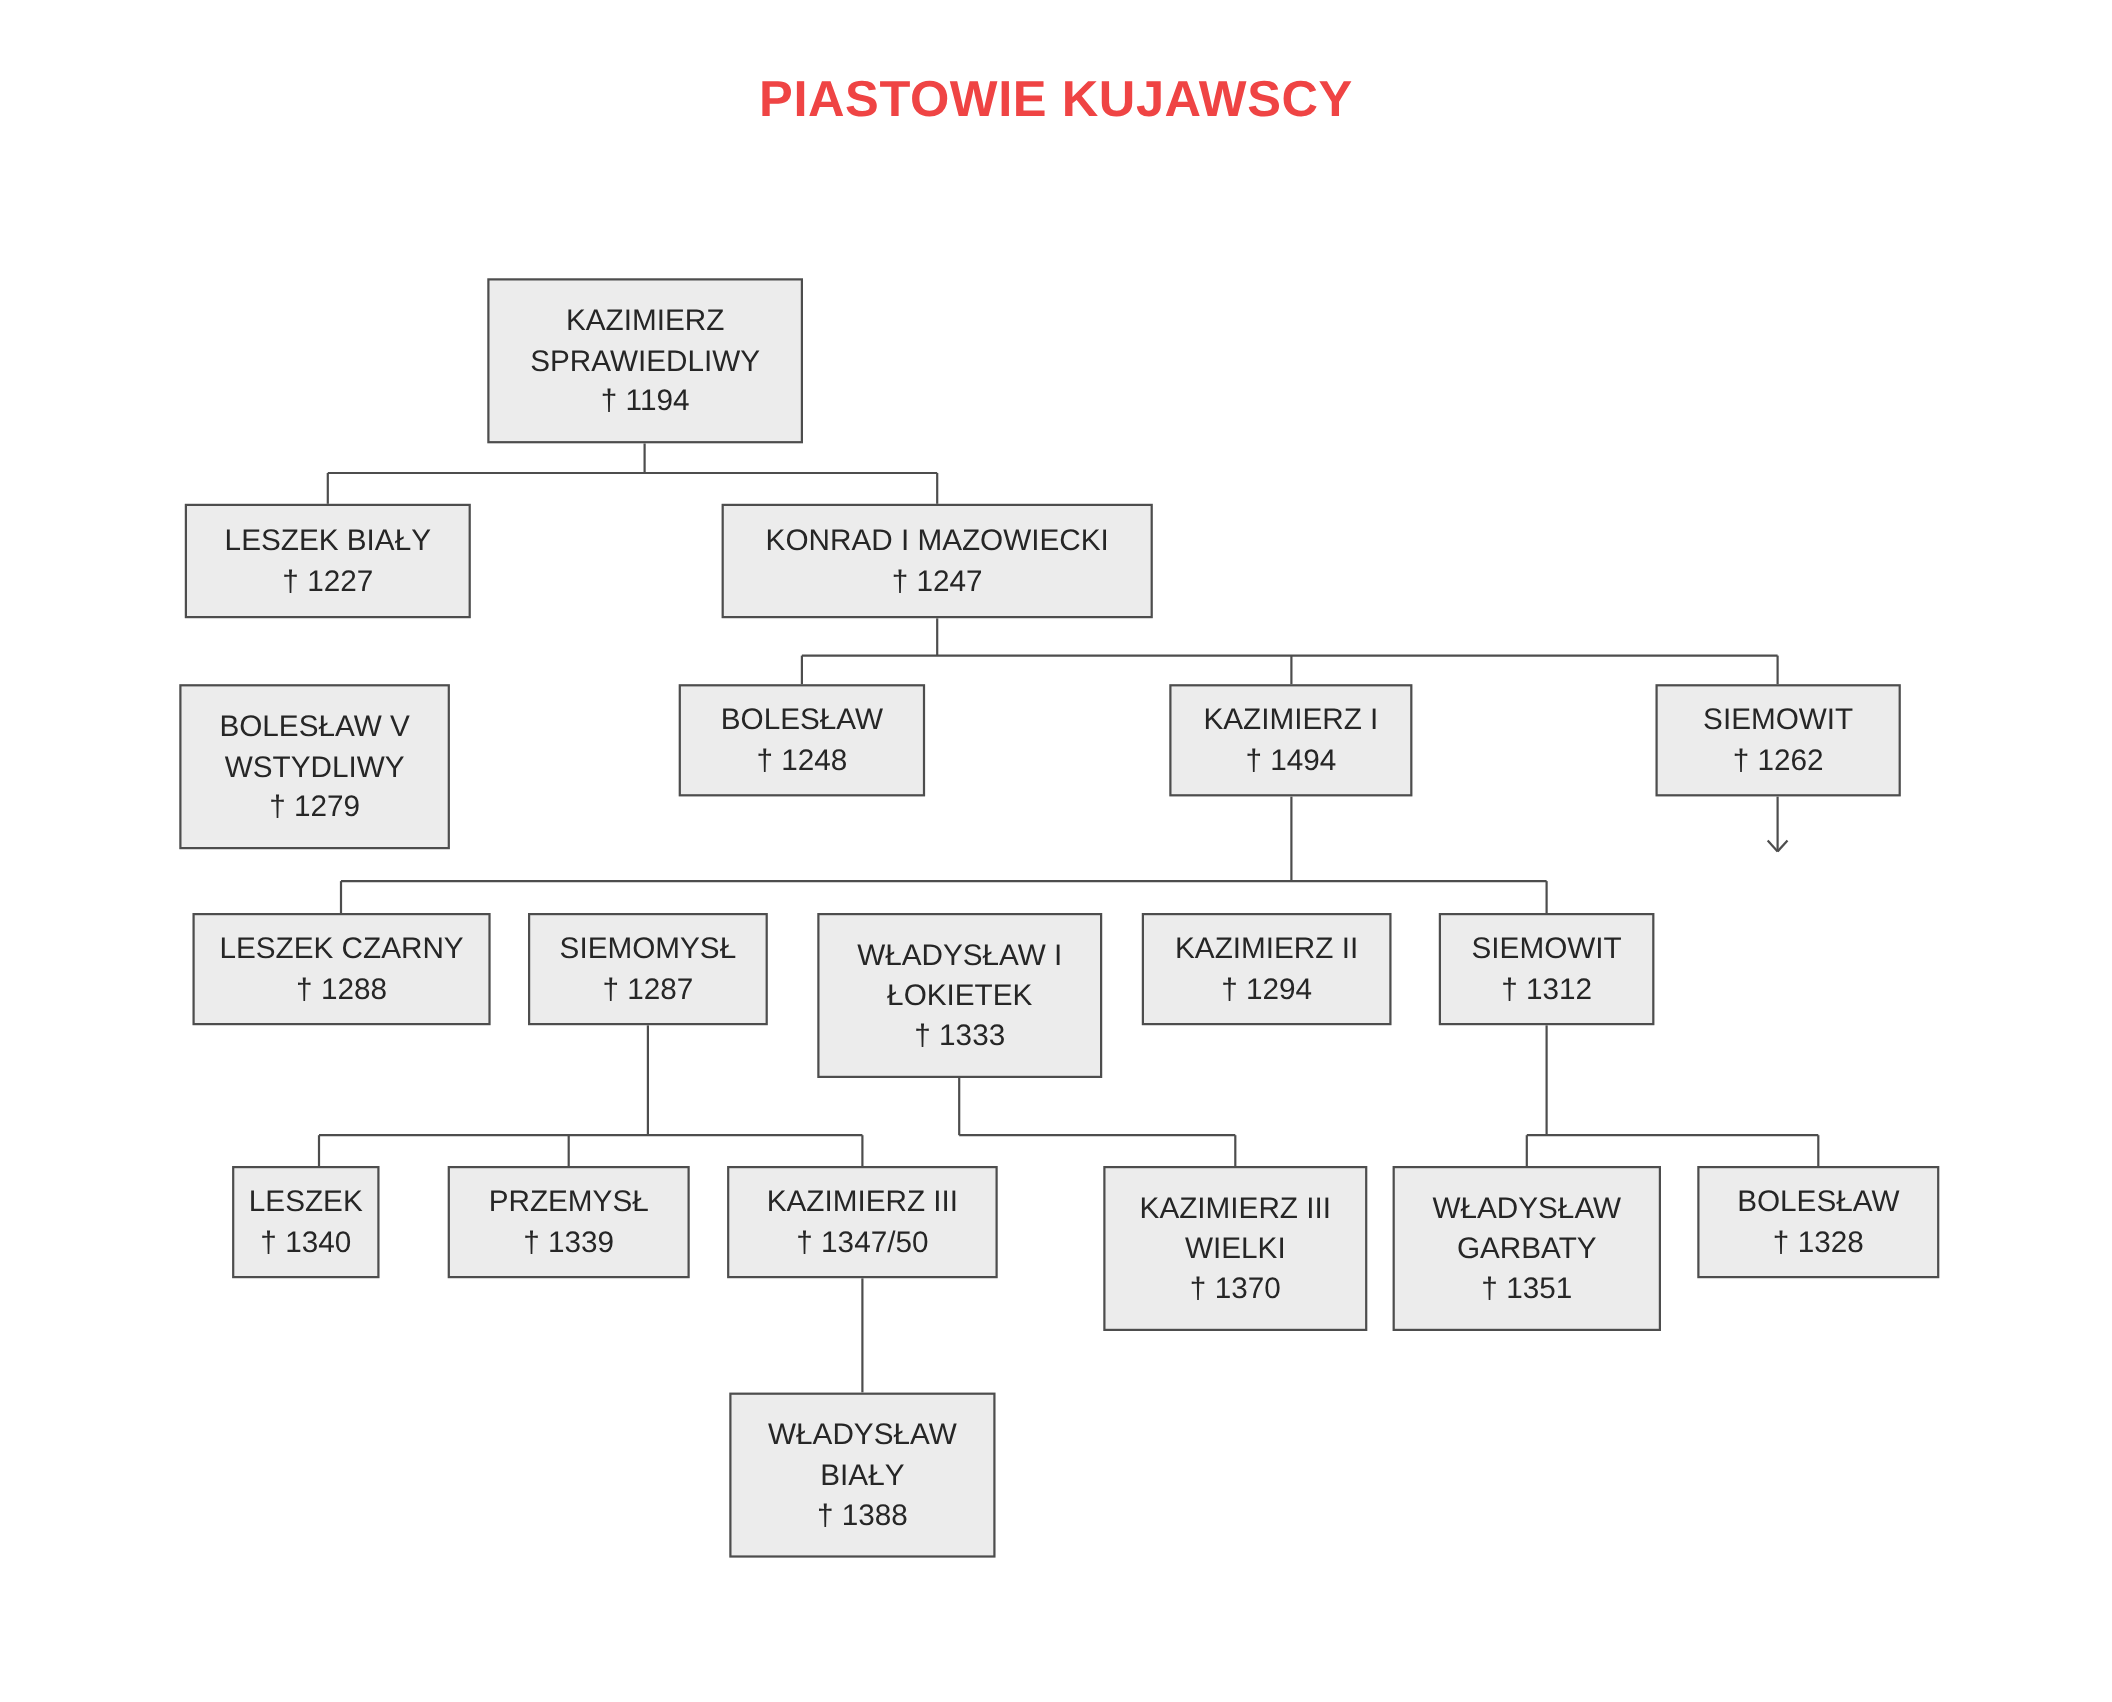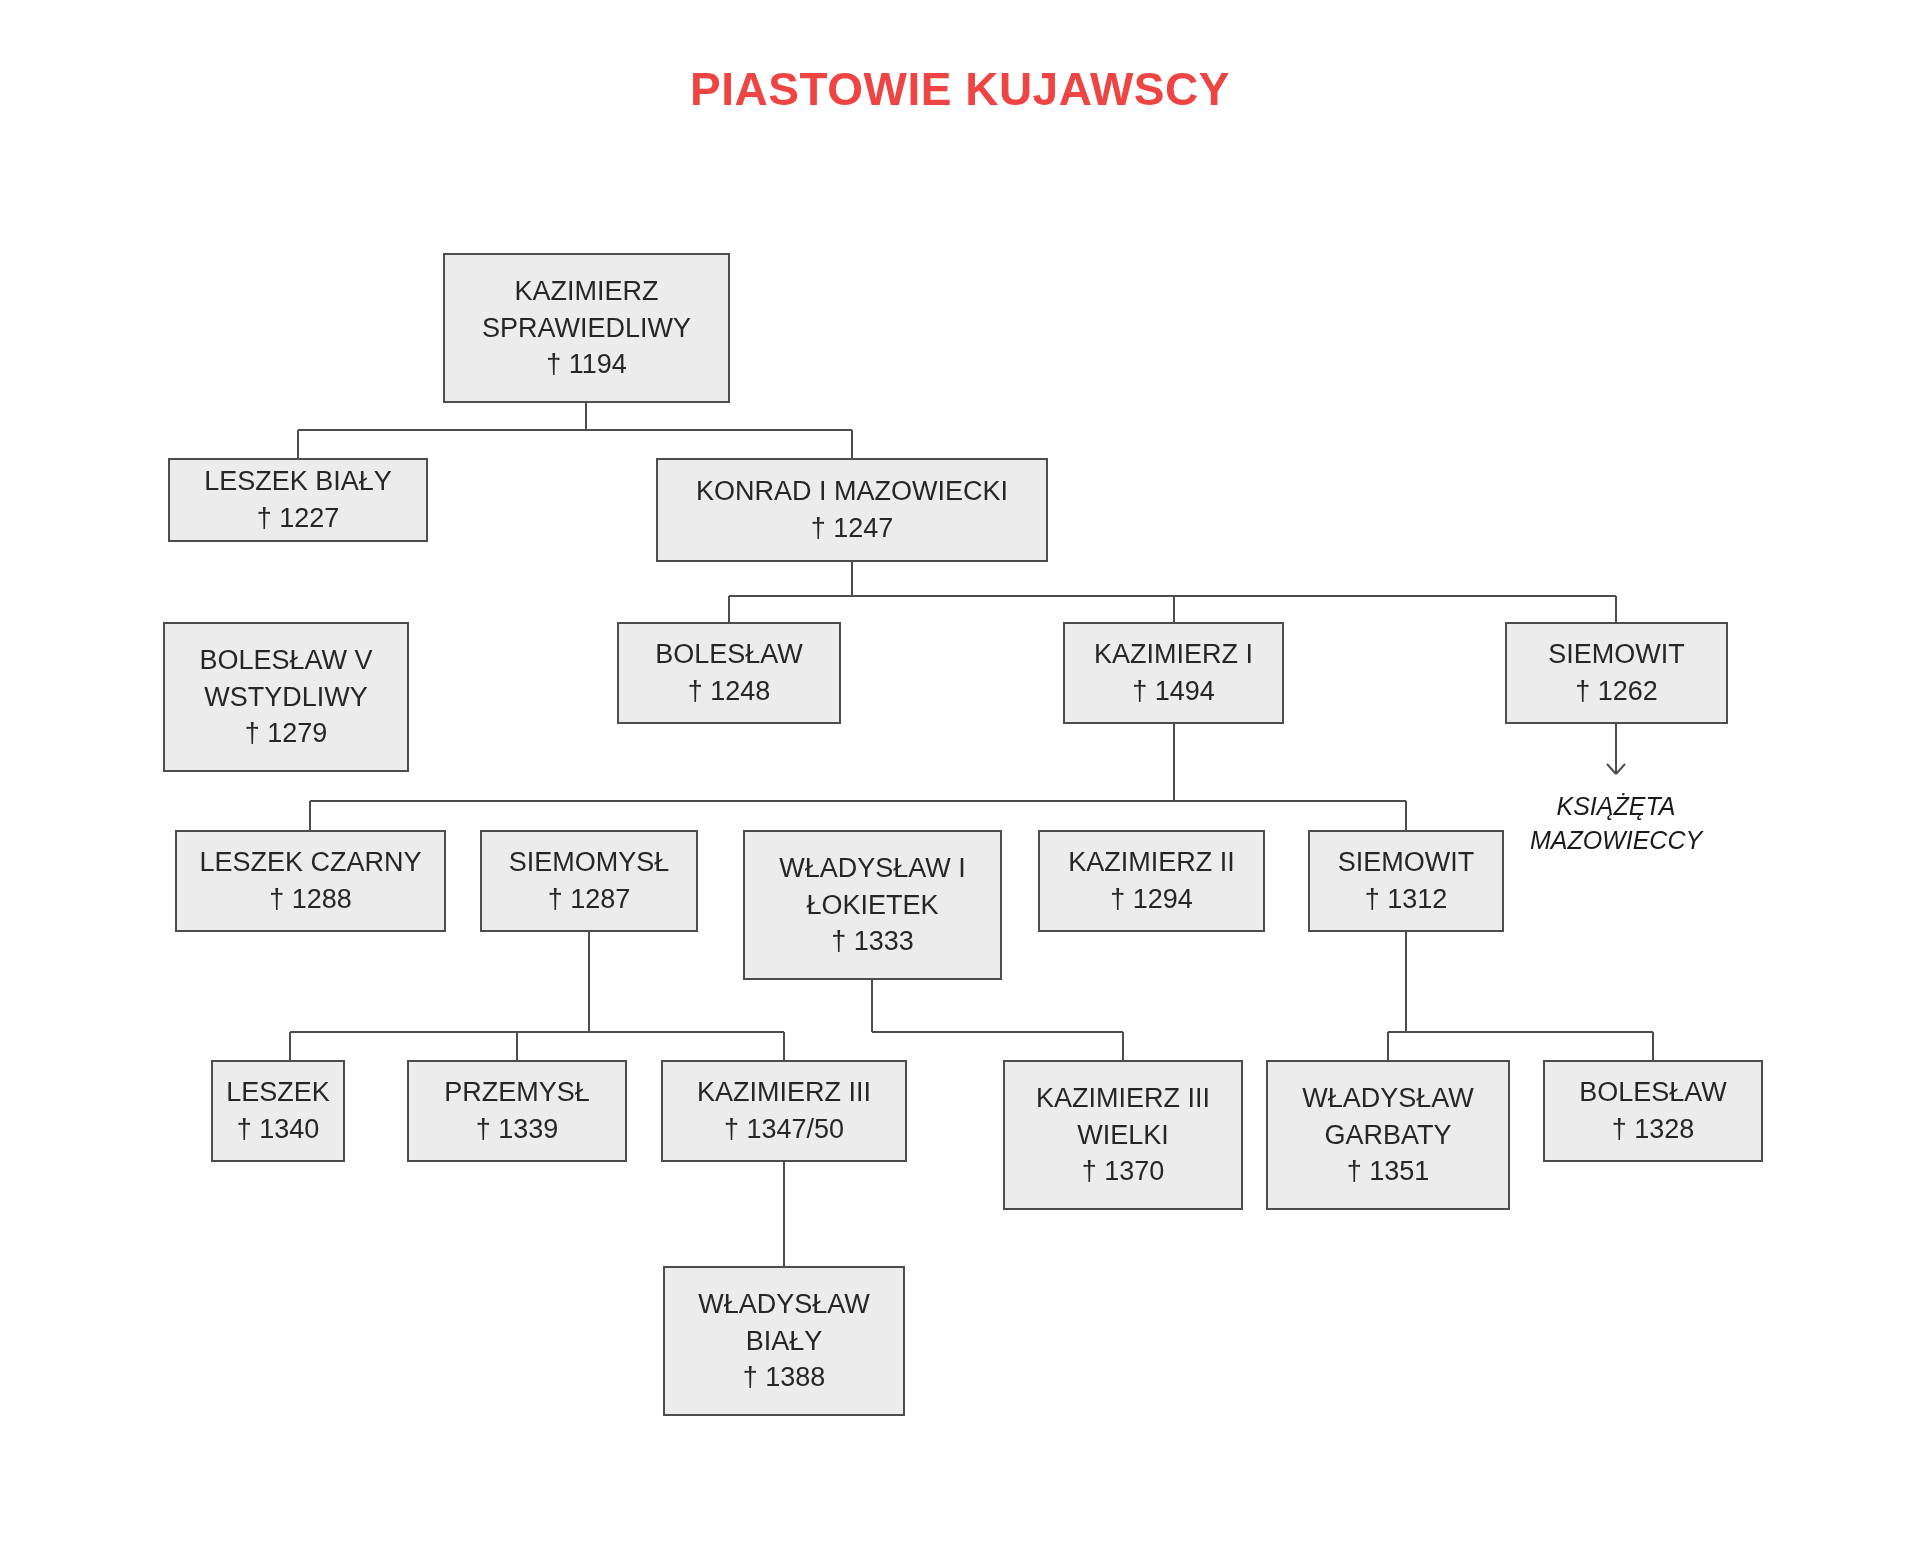--- a/index.html
+++ b/index.html
@@ -98,21 +98,21 @@
       <line x1="1607" y1="764" x2="1616" y2="774" stroke="#4d4d4d" stroke-width="2"></line>
       <line x1="1625" y1="764" x2="1616" y2="774" stroke="#4d4d4d" stroke-width="2"></line>
     </svg>
 
   <div id="people-layer">
       <div class="pbox" style="left: 443px; top: 253px; width: 287px; height: 150px;">
         <div class="pline">KAZIMIERZ</div>
         <div class="pline">SPRAWIEDLIWY</div>
         <div class="pline">† 1194</div>
       </div>
-      <div class="pbox" style="left: 168px; top: 458px; width: 260px; height: 84px;">
+      <div class="pbox" style="left: 168px; top: 458px; width: 260px; height: 104px;">
         <div class="pline">LESZEK BIAŁY</div>
         <div class="pline">† 1227</div>
       </div>
       <div class="pbox" style="left: 656px; top: 458px; width: 392px; height: 104px;">
         <div class="pline">KONRAD I MAZOWIECKI</div>
         <div class="pline">† 1247</div>
       </div>
       <div class="pbox" style="left: 163px; top: 622px; width: 246px; height: 150px;">
         <div class="pline">BOLESŁAW V</div>
         <div class="pline">WSTYDLIWY</div>
@@ -177,17 +177,13 @@
         <div class="pline">BOLESŁAW</div>
         <div class="pline">† 1328</div>
       </div>
       <div class="pbox" style="left: 663px; top: 1266px; width: 242px; height: 150px;">
         <div class="pline">WŁADYSŁAW</div>
         <div class="pline">BIAŁY</div>
         <div class="pline">† 1388</div>
       </div>
     </div>
 
-  <div class="annotation" id="annotation-block" style="left: 1491px; top: 790px; width: 250px;">
-    <div>KSIĄŻĘTA</div>
-    <div>MAZOWIECCY</div>
-  </div>
 </div>
 
 </body></html>

